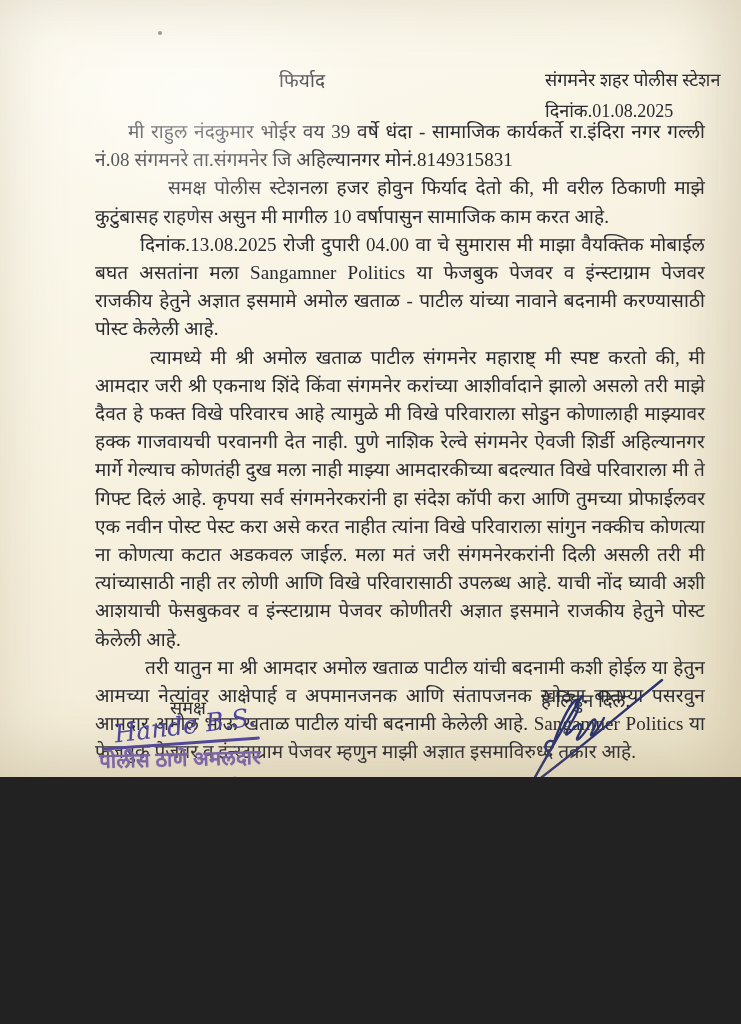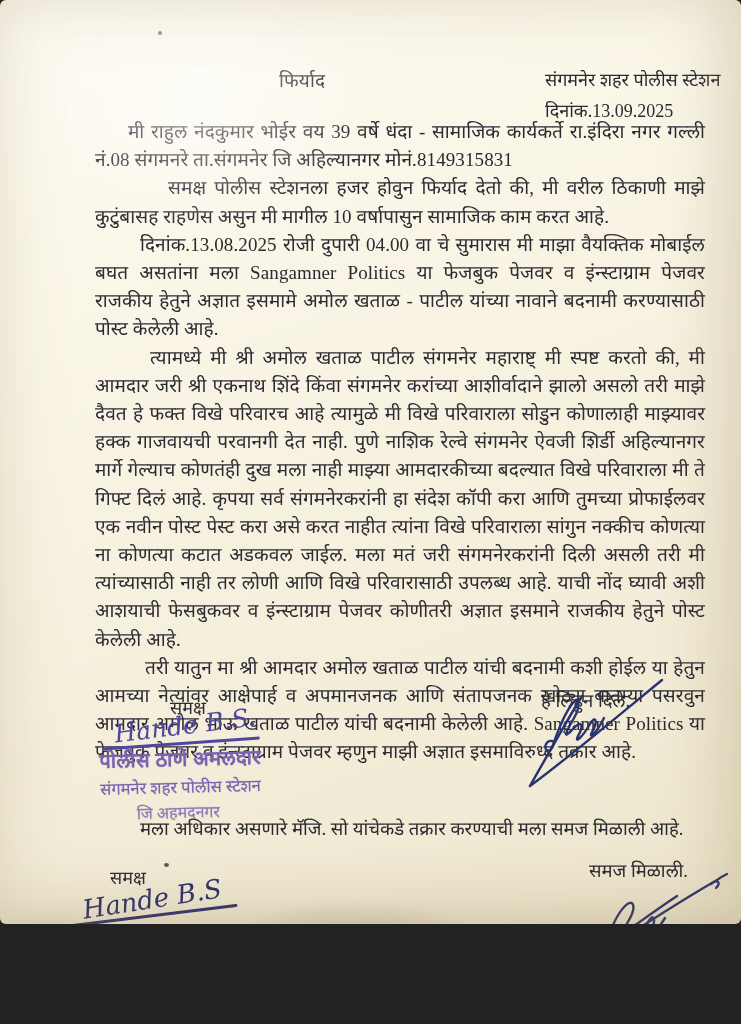--- a/index.html
+++ b/index.html
@@ -1,21 +1,20 @@
 <!DOCTYPE html>
 <html lang="mr"><head>
 <meta charset="utf-8">
 <style>
   html,body{margin:0;padding:0;background:#222;}
   .photo{
-    position:relative;width:741px;height:924px;overflow:hidden;
+    position:relative;width:741px;height:777px;overflow:hidden;
     background:linear-gradient(158deg,#fdfbf2 0%,#faf6e8 28%,#f6f0de 55%,#f1ead4 82%,#ece4cb 100%);
     font-family:"Liberation Serif","DejaVu Serif",serif;
     color:#2a2a31;
-    border-radius:6px;
   }
   .layer{position:absolute;pointer-events:none;}
   .bright-top{left:-60px;top:-90px;width:520px;height:380px;
     background:radial-gradient(ellipse 50% 50% at 50% 50%,rgba(255,255,255,.55),rgba(255,255,255,0) 70%);}
   .edge-vignette{left:0;top:0;right:0;bottom:0;
     box-shadow:inset 0 0 70px rgba(150,130,85,.18), inset -25px -20px 60px rgba(150,130,85,.15);}
   .shadow-main{left:55px;top:810px;width:600px;height:430px;
     background:radial-gradient(ellipse 48% 50% at 50% 58%,rgba(80,74,58,.55) 0%,rgba(80,74,58,.38) 38%,rgba(80,74,58,.14) 60%,rgba(80,74,58,0) 75%);}
   .shadow-left{left:-110px;top:860px;width:330px;height:330px;
     background:radial-gradient(ellipse 50% 50% at 50% 50%,rgba(96,88,66,.30),rgba(96,88,66,0) 70%);}
@@ -65,21 +64,21 @@
   .dot2{left:164px;top:863px;width:5px;height:4px;background:#5a5a58;}
 </style>
 </head>
 <body>
 
 <div class="photo">
 
   <div class="abs title">फिर्याद</div>
   <div class="abs hdr-right">
     <div>संगमनेर शहर पोलीस स्टेशन</div>
-    <div>दिनांक.13.09.2025</div>
+    <div>दिनांक.01.08.2025</div>
   </div>
 
   <div class="abs body-text">
     <p style="text-indent:33px">मी राहुल नंदकुमार भोईर वय 39 वर्षे धंदा - सामाजिक कार्यकर्ते रा.इंदिरा नगर गल्ली नं.08 संगमनरे ता.संगमनेर जि अहिल्यानगर मोनं.8149315831</p>
     <p style="text-indent:73px">समक्ष पोलीस स्टेशनला हजर होवुन फिर्याद देतो की, मी वरील ठिकाणी माझे कुटुंबासह राहणेस असुन मी मागील 10 वर्षापासुन सामाजिक काम करत आहे.</p>
     <p style="text-indent:45px">दिनांक.13.08.2025 रोजी दुपारी 04.00 वा चे सुमारास मी माझा वैयक्तिक मोबाईल बघत असतांना मला Sangamner Politics  या फेजबुक पेजवर व इंन्स्टाग्राम पेजवर राजकीय हेतुने अज्ञात इसमामे अमोल खताळ - पाटील यांच्या नावाने बदनामी करण्यासाठी पोस्ट केलेली आहे.</p>
     <p style="text-indent:55px">त्यामध्ये  मी श्री अमोल खताळ पाटील संगमनेर महाराष्ट् मी स्पष्ट करतो की, मी आमदार जरी श्री एकनाथ शिंदे किंवा संगमनेर करांच्या आशीर्वादाने झालो असलो तरी माझे दैवत हे फक्त विखे परिवारच आहे त्यामुळे मी विखे परिवाराला सोडुन कोणालाही माझ्यावर हक्क गाजवायची परवानगी देत नाही. पुणे नाशिक रेल्वे संगमनेर ऐवजी शिर्डी अहिल्यानगर मार्गे गेल्याच कोणतंही दुख मला नाही माझ्या आमदारकीच्या बदल्यात विखे परिवाराला मी ते गिफ्ट दिलं आहे. कृपया सर्व संगमनेरकरांनी हा संदेश कॉपी करा आणि तुमच्या प्रोफाईलवर एक नवीन पोस्ट पेस्ट करा असे करत नाहीत त्यांना विखे परिवाराला सांगुन नक्कीच कोणत्या ना कोणत्या  कटात अडकवल जाईल. मला मतं जरी संगमनेरकरांनी दिली असली तरी मी त्यांच्यासाठी नाही तर लोणी आणि विखे परिवारासाठी उपलब्ध आहे. याची नोंद घ्यावी अशी आशयाची फेसबुकवर व इंन्स्टाग्राम पेजवर कोणीतरी अज्ञात इसमाने राजकीय हेतुने पोस्ट केलेली आहे.</p>
     <p style="text-indent:50px">तरी यातुन मा श्री आमदार अमोल खताळ पाटील यांची  बदनामी कशी होईल या हेतुन आमच्या नेत्यांवर आक्षेपार्ह व अपमानजनक आणि संतापजनक खोट्या बातम्या पसरवुन आमदार अमोल भाऊ खताळ पाटील यांची बदनामी केलेली आहे. Sangamner Politics  या फेजबुक पेजवर व इंन्स्टाग्राम पेजवर म्हणुन माझी अज्ञात इसमाविरुध्द तक्रार आहे.</p>
   </div>
 

